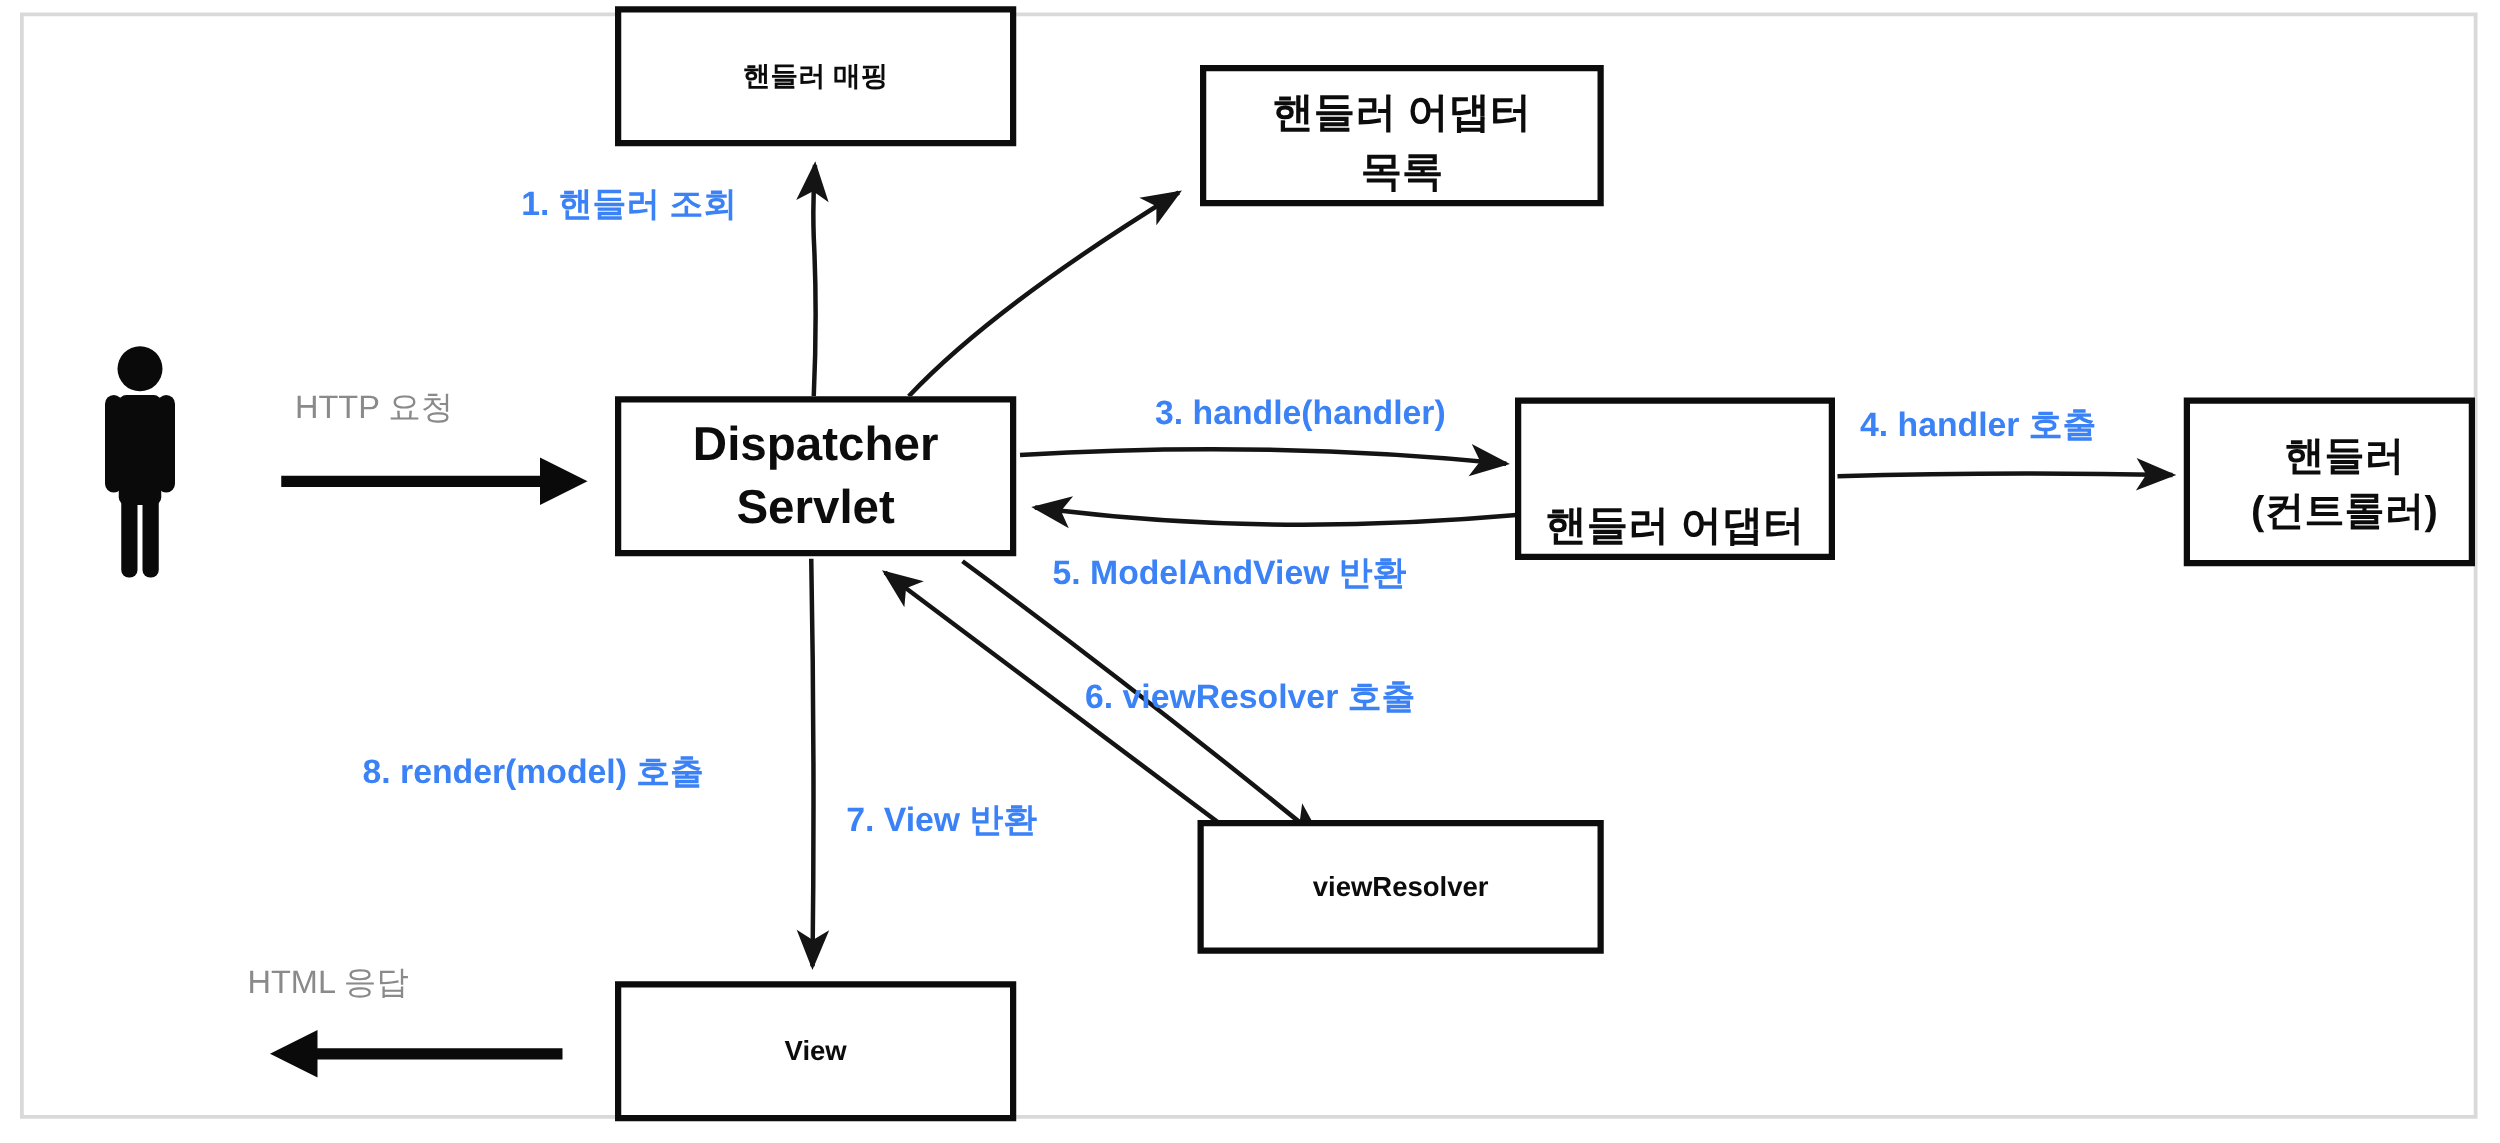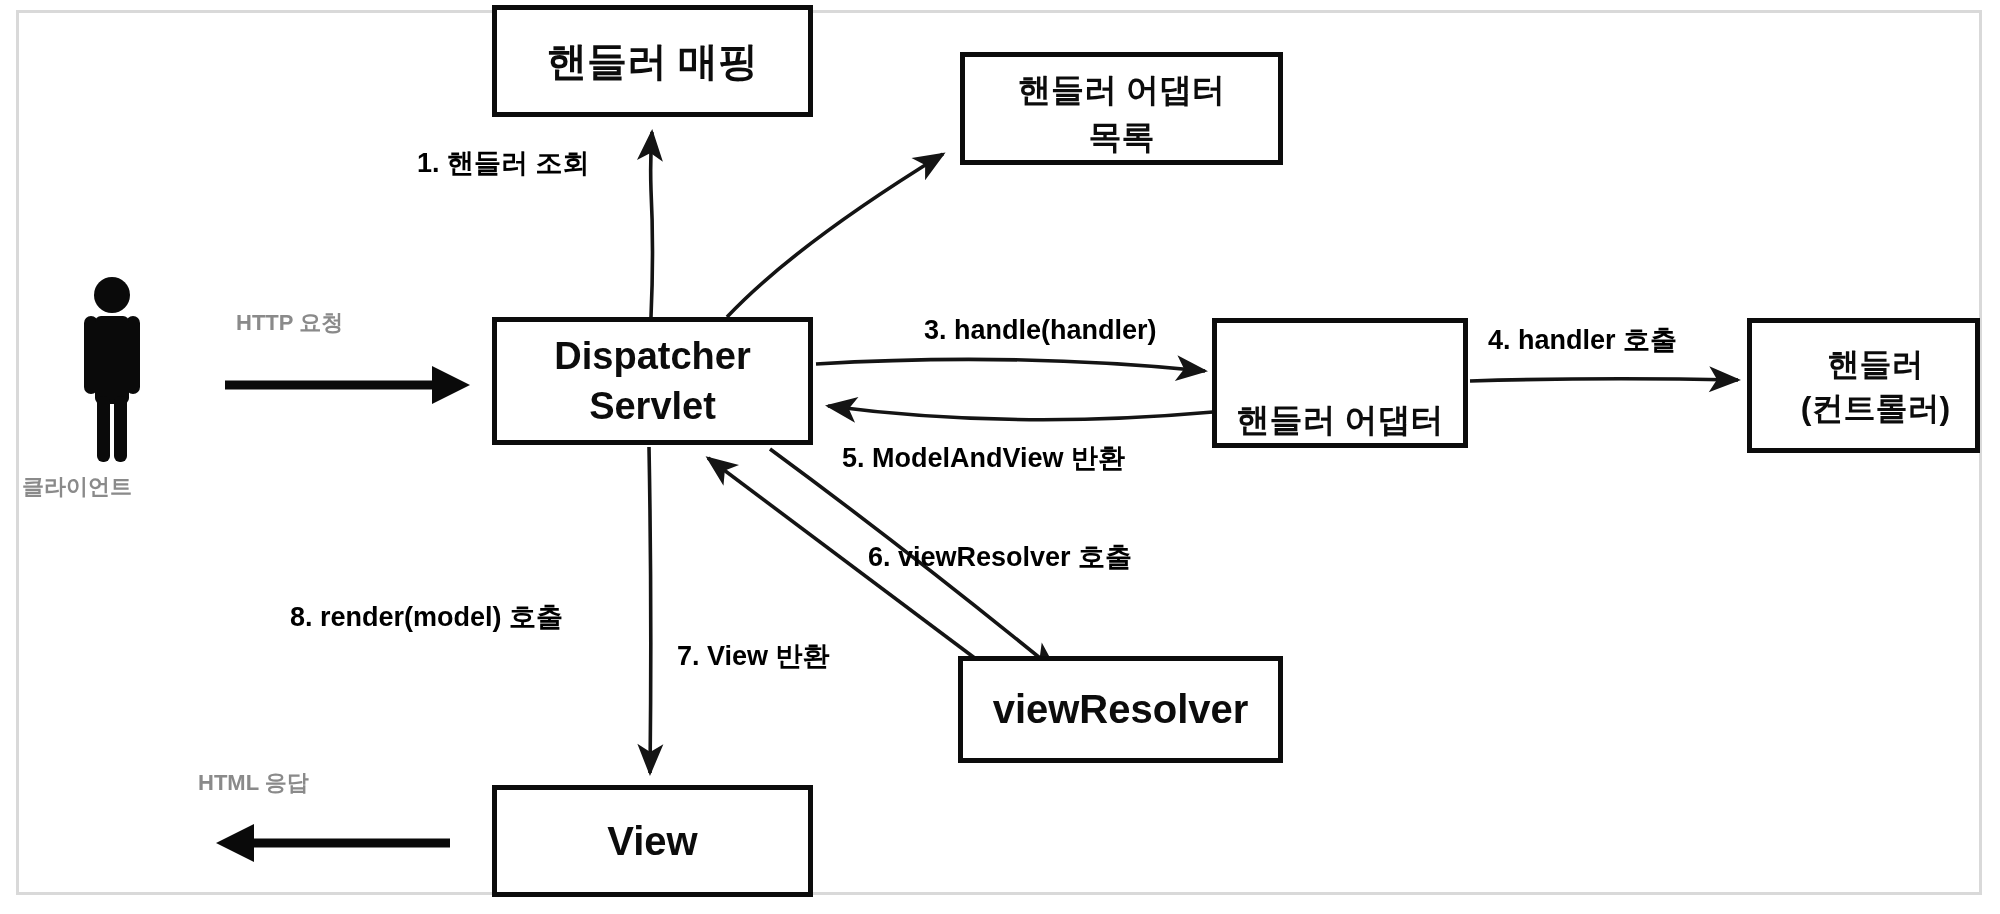--- a/index.html
+++ b/index.html
@@ -12,27 +12,27 @@
     border:3px solid #d9d9d9;background:#ffffff;z-index:0;box-sizing:border-box;
   }
   #arrow-layer{position:absolute;left:0;top:0;width:2000px;height:914px;z-index:1;}
   .box{
     position:absolute;box-sizing:border-box;border:5px solid #0c0c0c;background:#ffffff;
     display:flex;flex-direction:column;align-items:center;justify-content:center;
     z-index:2;color:#0c0c0c;font-weight:700;text-align:center;
   }
   .box .l{display:block;}
   .step{
-    position:absolute;z-index:3;color:#000000;font-weight:700;font-size:27px;
+    position:absolute;z-index:3;color:#3b82f6;font-weight:700;font-size:27px;
     white-space:nowrap;letter-spacing:0px;
   }
   .biglabel{
-    position:absolute;z-index:3;color:#8a8a8a;font-weight:700;font-size:22px;white-space:nowrap;
+    position:absolute;z-index:3;color:#8a8a8a;font-weight:400;font-size:26px;white-space:nowrap;
   }
-  .fs34{font-size:40px;text-align:right;}
+  .fs34{font-size:22px;text-align:right;}
   .fs33{font-size:33px;line-height:47px;justify-content:flex-end;}
   .fs38{font-size:38px;line-height:50px;}
   .fs32{font-size:32px;line-height:44px;padding-left:24px;}
 </style>
 </head>
 <body>
 
 <div id="stage">
 
   <div id="frame"></div>
@@ -106,15 +106,14 @@
   <div class="step" style="left:417px;top:145px">1. 핸들러 조회</div>
   <div class="step" style="left:924px;top:315px">3. handle(handler)</div>
   <div class="step" style="left:1488px;top:322px">4. handler 호출</div>
   <div class="step" style="left:842px;top:440px">5. ModelAndView 반환</div>
   <div class="step" style="left:868px;top:539px">6. viewResolver 호출</div>
   <div class="step" style="left:677px;top:638px">7. View 반환</div>
   <div class="step" style="left:290px;top:599px">8. render(model) 호출</div>
 
   <div class="biglabel" style="left:236px;top:308px">HTTP 요청</div>
   <div class="biglabel" style="left:198px;top:768px">HTML 응답</div>
-  <div class="biglabel" style="left:22px;top:472px">클라이언트</div>
 
 </div>
 
 </body></html>

